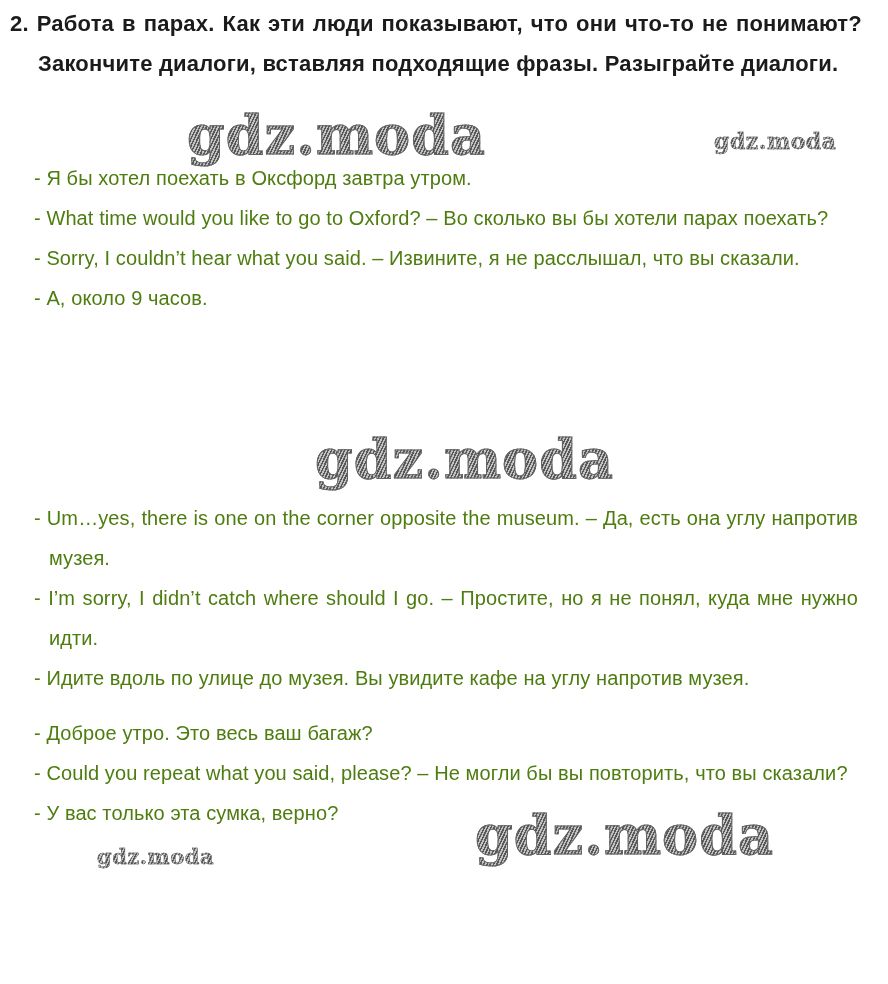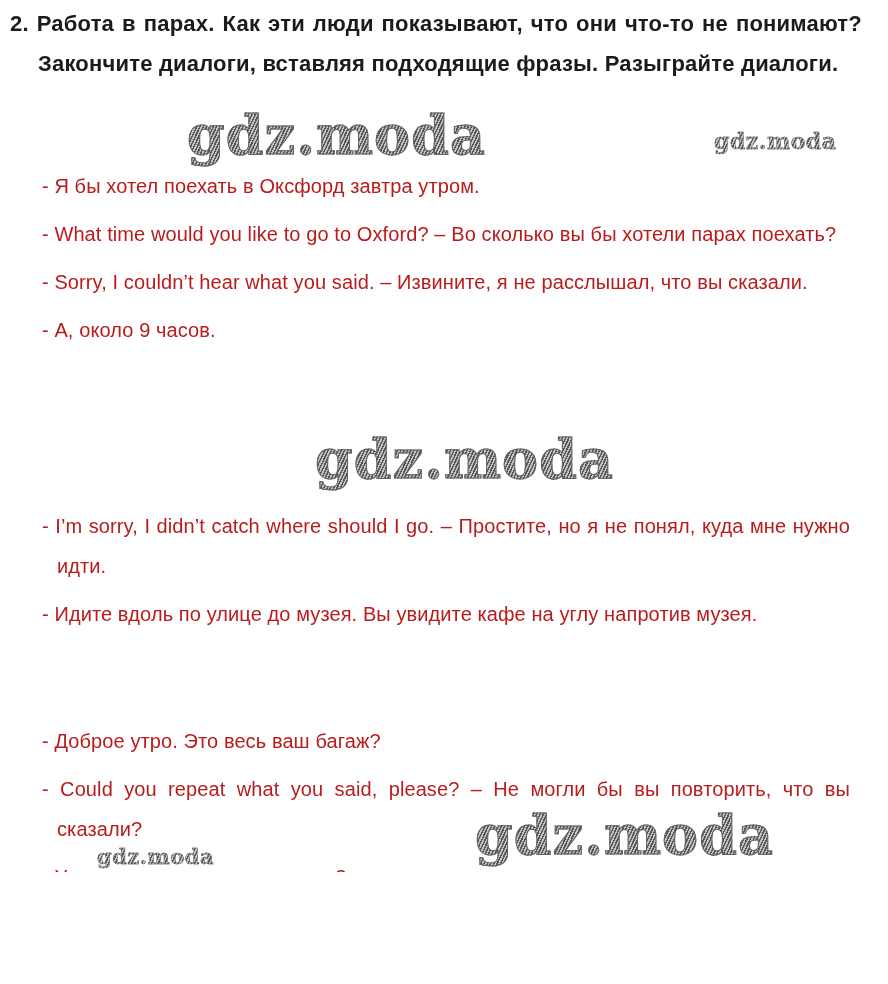--- a/index.html
+++ b/index.html
@@ -35,27 +35,27 @@
     padding-right: 8px;
   }
 
   
   .dialogue-block {
     position: absolute;
     left: 0;
     right: 0;
   }
   .dialogue-block p {
-    margin: 8px;
+    margin: 0;
     padding: 0 30px 0 49px;
     text-indent: -15px;
     text-align: justify;
     font-size: 20px;
     line-height: 40px;
-    color: #b91c1c;
+    color: #4d7c0f;
     letter-spacing: 0.1px;
   }
   .block-1 { top: 158px; }
   .block-2 { top: 498px; }
   .block-3 { top: 713px; }
 
   
   .wm {
     position: absolute;
     font-family: "DejaVu Serif", serif;
@@ -99,20 +99,21 @@
   </div>
 
   <div class="dialogue-block block-1">
     <p>- Я бы хотел поехать в Оксфорд завтра утром.</p>
     <p>- What time would you like to go to Oxford? – Во сколько вы бы хотели парах поехать?</p>
     <p>- Sorry, I couldn’t hear what you said. – Извините, я не расслышал, что вы сказали.</p>
     <p>- А, около 9 часов.</p>
   </div>
 
   <div class="dialogue-block block-2">
+    <p>- Um…yes, there is one on the corner opposite the museum. – Да, есть она углу напротив музея.</p>
     <p>- I’m sorry, I didn’t catch where should I go. – Простите, но я не понял, куда мне нужно идти.</p>
     <p>- Идите вдоль по улице до музея. Вы увидите кафе на углу напротив музея.</p>
   </div>
 
   <div class="dialogue-block block-3">
     <p>- Доброе утро. Это весь ваш багаж?</p>
     <p>- Could you repeat what you said, please? – Не могли бы вы повторить, что вы сказали?</p>
     <p>- У вас только эта сумка, верно?</p>
   </div>
 

